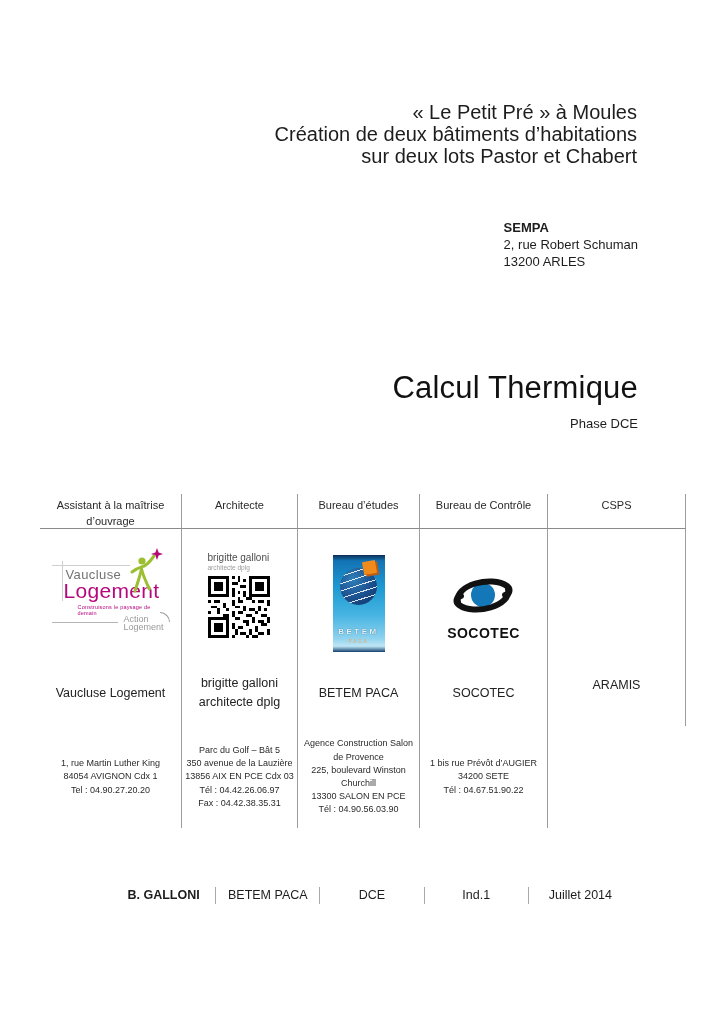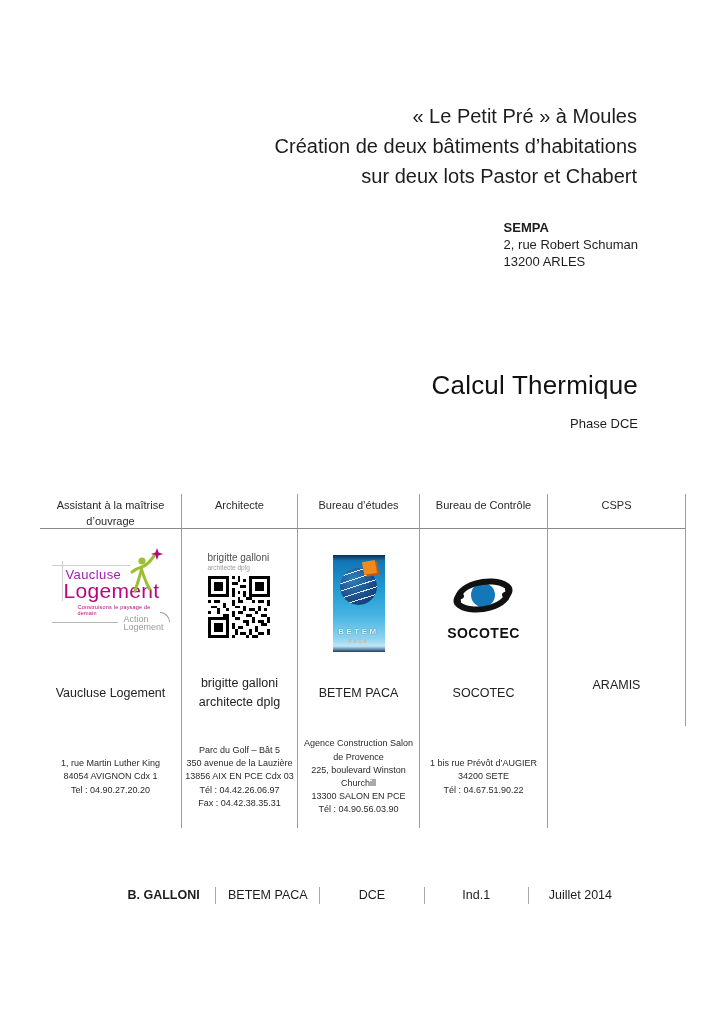--- a/index.html
+++ b/index.html
@@ -7,32 +7,32 @@
   body {
     width:724px; height:1024px; position:relative; overflow:hidden;
     font-family:"Liberation Sans","DejaVu Sans",sans-serif;
     color:#222;
   }
   .pre { white-space:pre-line; }
 
   
   .title-block {
     position:absolute; top:101px; right:87px;
-    text-align:right; font-size:20px; line-height:30px; color:#1d1d1d;
+    text-align:right; font-size:20px; line-height:22px; color:#1d1d1d;
   }
   .client-block {
     position:absolute; top:219px; right:86px;
     text-align:left; font-size:13px; line-height:17px; color:#1d1d1d;
   }
   .client-name { font-weight:bold; }
 
   
   .doc-title {
     position:absolute; top:370px; right:86px;
-    font-size:26px; color:#111; letter-spacing:0.2px;
+    font-size:31px; color:#111; letter-spacing:0.2px;
   }
   .doc-phase {
     position:absolute; top:416px; right:86px;
     font-size:13px; color:#1d1d1d;
   }
 
   
   .stk-table {
     position:absolute; left:40px; top:494px; width:646px;
     display:grid;
@@ -47,21 +47,21 @@
   }
   .logo-cell { justify-content:center; }
   .name-cell { justify-content:center; font-size:12.5px; line-height:19px; text-align:center; color:#222; }
   .name-raised { padding-bottom:16px; }
   .addr-cell { justify-content:center; font-size:9px; line-height:13.2px; text-align:center; color:#2a2a2a; padding:2px 3px; }
 
   
   .vl-logo { position:relative; width:122px; height:90px; margin-top:2px; }
   .vl-topline { position:absolute; left:2px; top:14px; width:78px; height:1px; background:#cfcfcf; }
   .vl-vline { position:absolute; left:12px; top:10px; width:1px; height:40px; background:#cfcfcf; }
-  .vl-vaucluse { position:absolute; left:16px; top:16px; font-size:13px; letter-spacing:0.4px; color:#a21caf; }
+  .vl-vaucluse { position:absolute; left:16px; top:16px; font-size:13px; letter-spacing:0.4px; color:#737373; }
   .vl-logement { position:absolute; left:14px; top:28px; font-size:21px; letter-spacing:0.3px; }
   .vl-tagline { position:absolute; left:28px; top:53px; font-size:5.5px; letter-spacing:0.2px; }
   .vl-figure { position:absolute; right:6px; top:-4px; }
   .vl-action { position:absolute; left:2px; top:64px; width:118px; display:flex; align-items:center; }
   .vl-action-line { flex:1; height:1px; background:#b5b5b5; margin-right:5px; }
   .vl-action-text { font-size:9px; font-weight:normal; color:#9a9a9a; line-height:8px; text-align:left; position:relative; padding-right:6px; }
   .vl-action-text .arc { position:absolute; right:0; top:-3px; width:10px; height:10px; border:1px solid #9a9a9a; border-left:none; border-bottom:none; border-radius:0 10px 0 0; }
 
   
   .gal-block { margin-top:4px; text-align:left; width:64px; }

